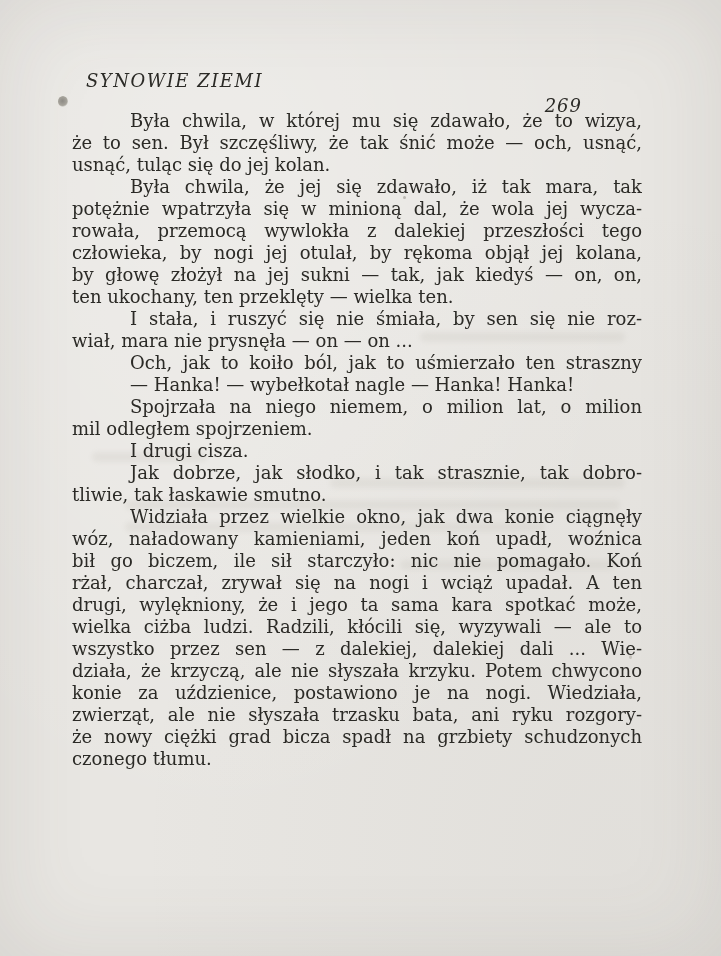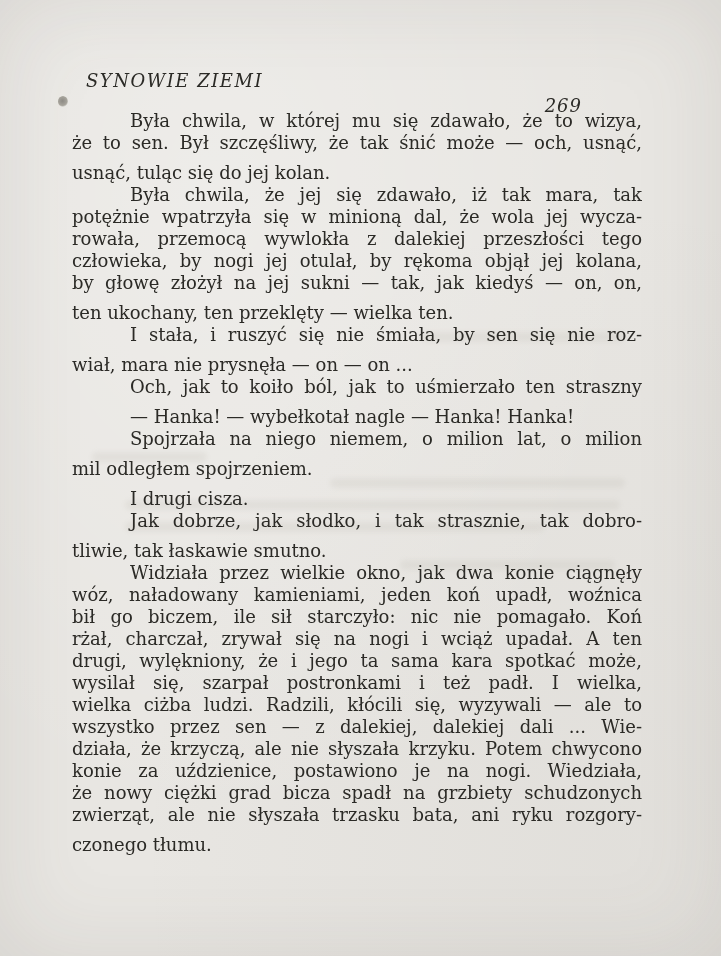--- a/index.html
+++ b/index.html
@@ -58,21 +58,21 @@
     color: #2b2a26;
   }
   .line {
     text-align: justify;
     text-align-last: justify;
     white-space: normal;
     height: 22px;
     overflow: hidden;
   }
   .line.first { text-indent: 58px; }
-  .line.last { text-align-last: left; margin-top: 8px; }
+  .line.last { text-align-last: left; }
   
   .ink-spot {
     position: absolute;
     left: 58px;
     top: 96px;
     width: 10px;
     height: 11px;
     border-radius: 50%;
     background: radial-gradient(circle at 45% 45%, #7d7a74 0%, #9b988f 55%, rgba(155,152,143,0) 75%);
     opacity: 0.85;
@@ -130,23 +130,22 @@
       <div class="line first">Spojrzała na niego niemem, o milion lat, o milion</div>
       <div class="line last">mil odległem spojrzeniem.</div>
       <div class="line first last">I drugi cisza.</div>
       <div class="line first">Jak dobrze, jak słodko, i tak strasznie, tak dobro-</div>
       <div class="line last">tliwie, tak łaskawie smutno.</div>
       <div class="line first">Widziała przez wielkie okno, jak dwa konie ciągnęły</div>
       <div class="line">wóz, naładowany kamieniami, jeden koń upadł, woźnica</div>
       <div class="line">bił go biczem, ile sił starczyło: nic nie pomagało. Koń</div>
       <div class="line">rżał, charczał, zrywał się na nogi i wciąż upadał. A ten</div>
       <div class="line">drugi, wylękniony, że i jego ta sama kara spotkać może,</div>
-      <div class="line">wysilał się, szarpał postronkami i też padł. I wielka,</div>
       <div class="line">wielka ciżba ludzi. Radzili, kłócili się, wyzywali — ale to</div>
       <div class="line">wszystko przez sen — z dalekiej, dalekiej dali ... Wie-</div>
       <div class="line">działa, że krzyczą, ale nie słyszała krzyku. Potem chwycono</div>
       <div class="line">konie za uździenice, postawiono je na nogi. Wiedziała,</div>
+      <div class="line">zwierząt, ale nie słyszała trzasku bata, ani ryku rozgory-</div>
       <div class="line">że nowy ciężki grad bicza spadł na grzbiety schudzonych</div>
-      <div class="line">zwierząt, ale nie słyszała trzasku bata, ani ryku rozgory-</div>
       <div class="line last">czonego tłumu.</div>
     </div>
 
 </div>
 
 </body></html>

